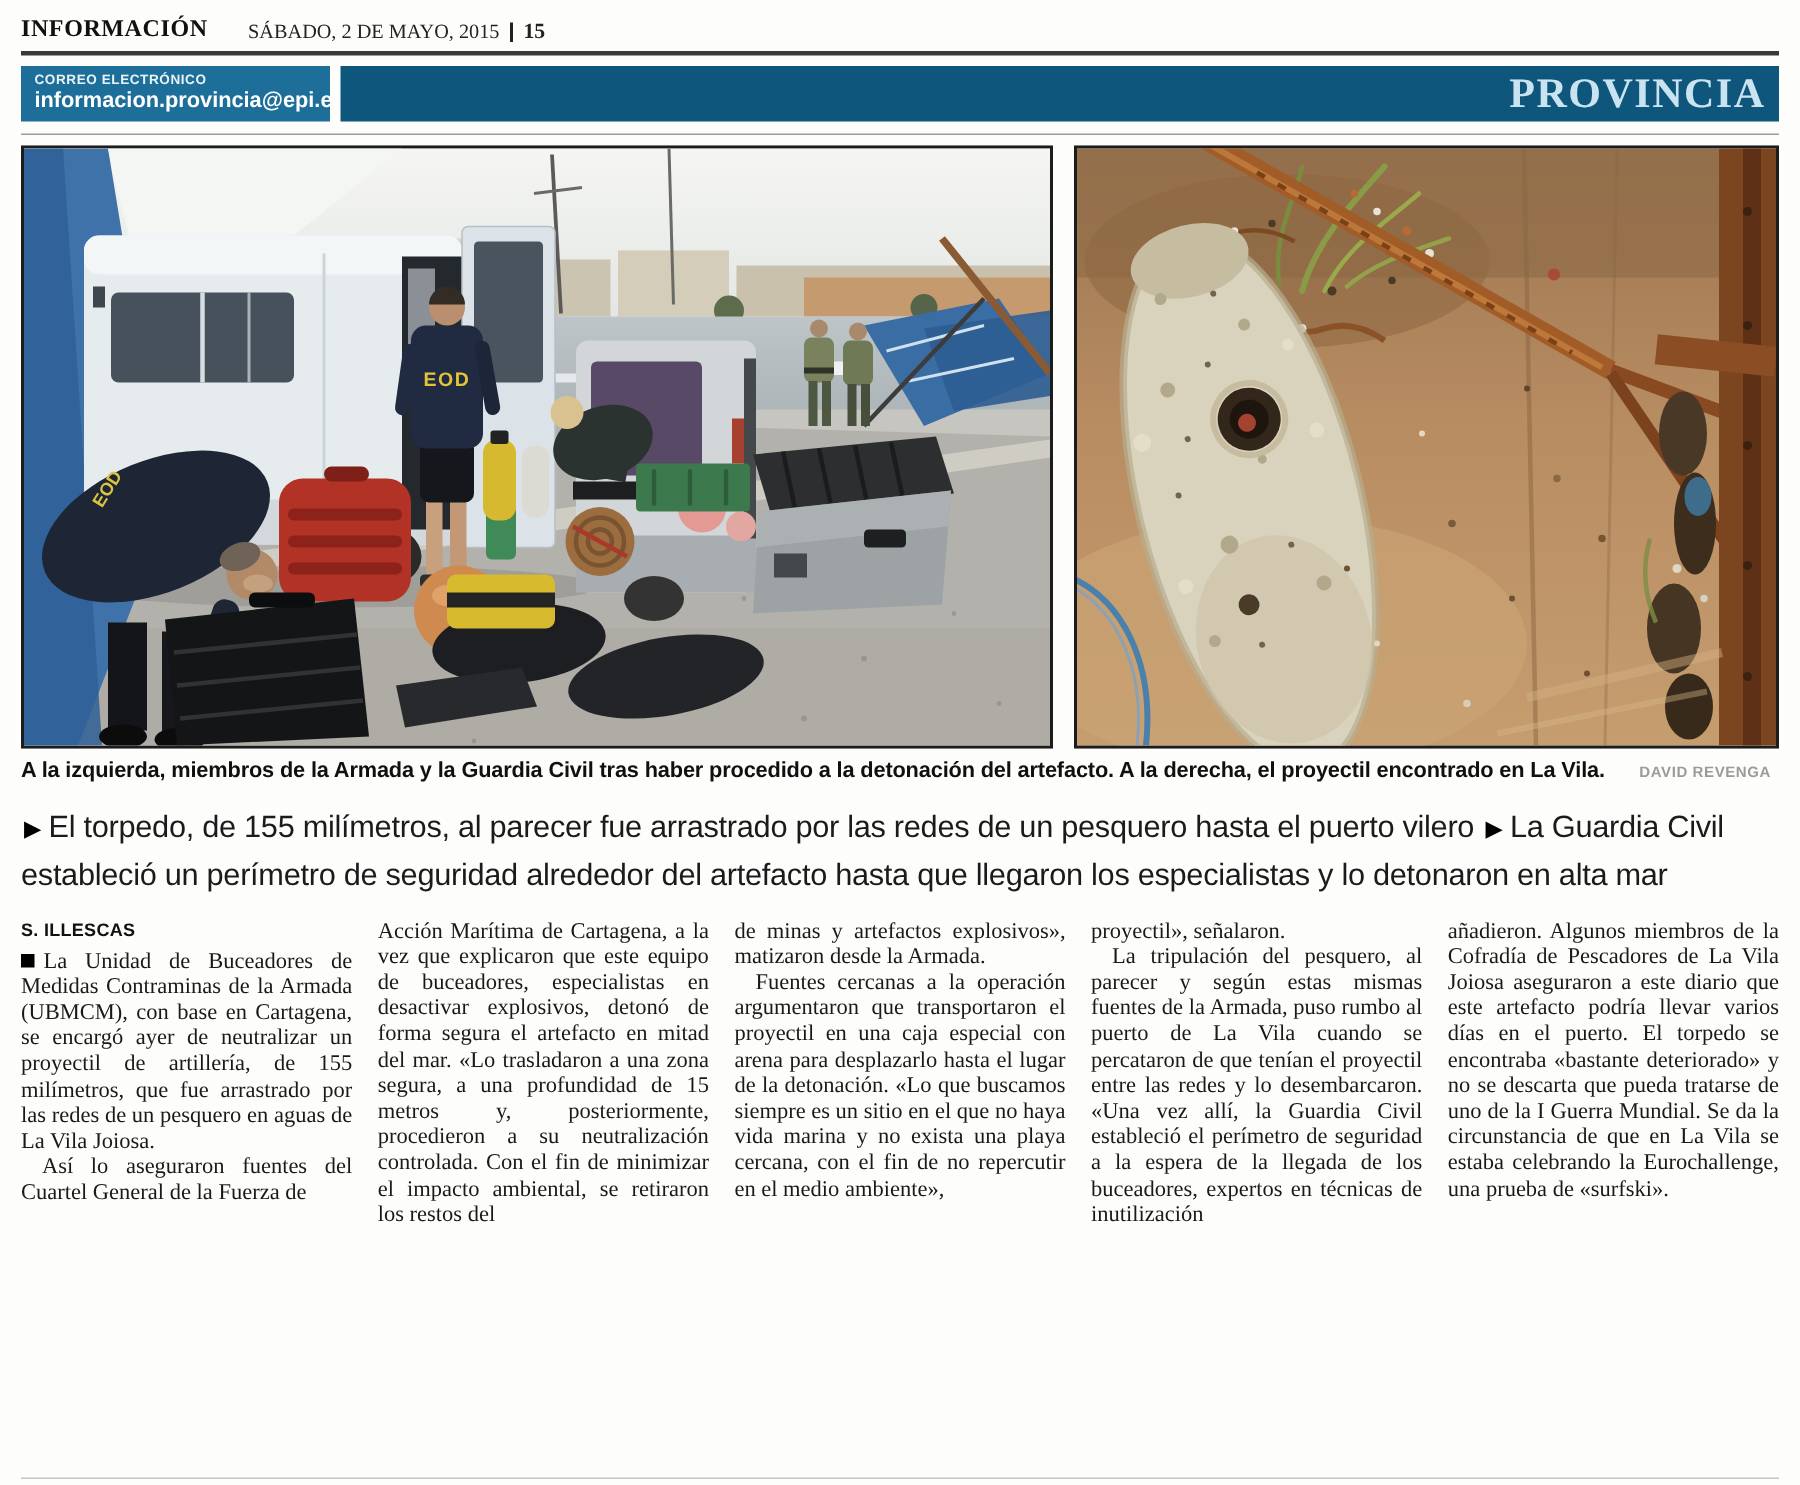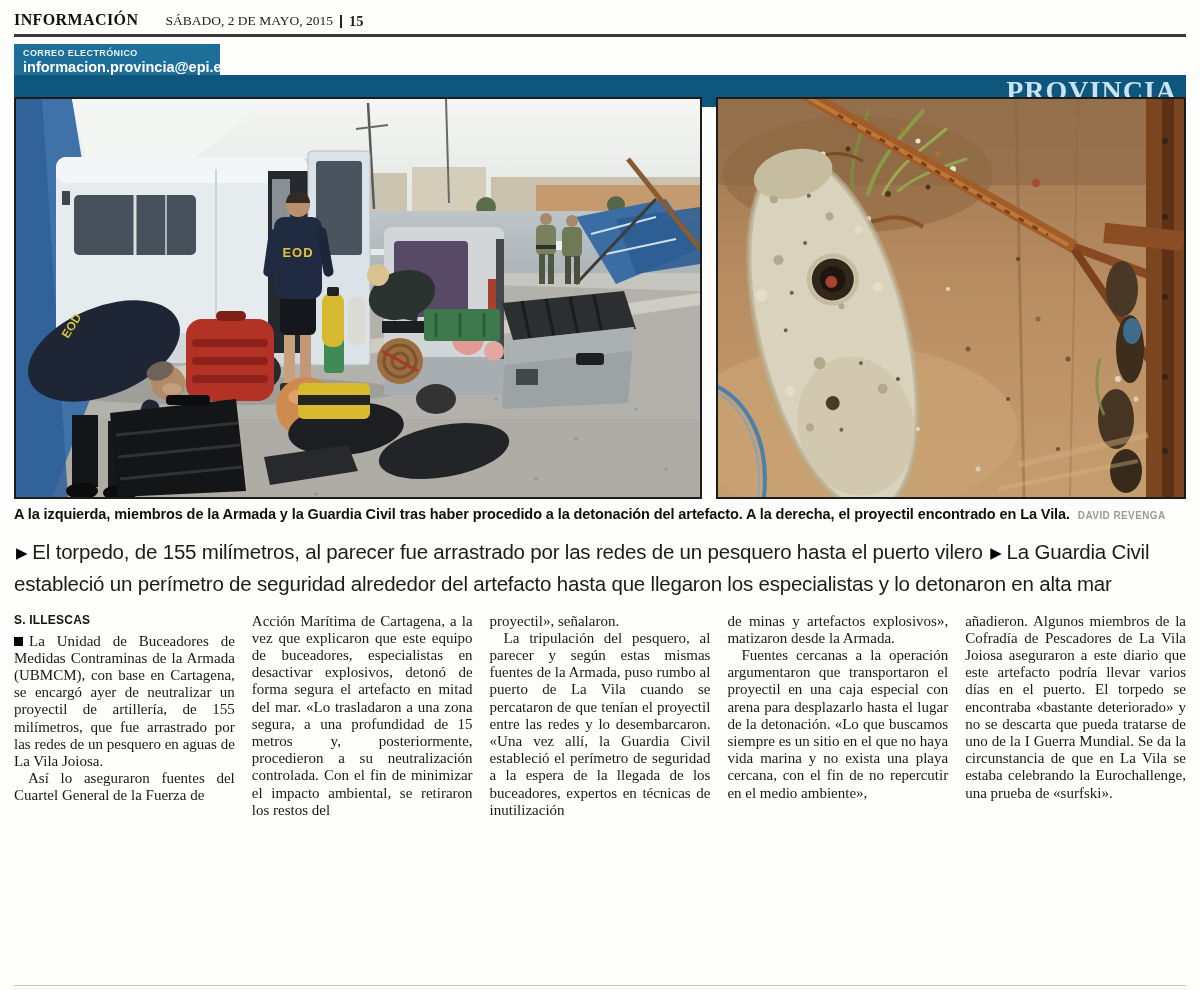--- a/index.html
+++ b/index.html
@@ -9,34 +9,34 @@
     font-family:"Liberation Serif",serif;color:#1a1a1a;
   }
   .inner{position:absolute;left:14px;right:14px;top:0;}
   
   .masthead{display:flex;justify-content:flex-start;align-items:flex-end;padding:11px 0 5px;}
   .brand{font:bold 16px "Liberation Serif",serif;letter-spacing:.4px;color:#111;}
   .dateline{font:13.5px "Liberation Serif",serif;color:#222;display:flex;align-items:center;margin-left:27px;}
   .pageno{font-weight:bold;font-size:14.5px;border-left:2px solid #222;padding-left:7px;margin-left:7px;line-height:13px;}
   .rule-heavy{border-top:3px solid #3a3a3a;}
   
-  .kicker-bar{display:flex;margin-top:7px;height:37px;flex-direction:column;}
+  .kicker-bar{display:flex;margin-top:7px;height:37px;}
   .email-box{width:206px;background:#1d6f99;color:#fff;padding:4px 9px 0 9px;box-sizing:border-box;}
   .email-label{font:bold 9px "Liberation Sans",sans-serif;letter-spacing:.4px;color:#e8f3f8;}
   .email{display:block;font:bold 14.5px "Liberation Sans",sans-serif;color:#ffffff;text-decoration:none;margin-top:1px;}
   .bar-gap{width:7px;background:#fdfdfc;}
   .section-box{flex:1;background:#0f567c;display:flex;align-items:center;justify-content:flex-end;padding-right:9px;}
   .section{font:bold 28px "Liberation Serif",serif;color:#c9e4f0;letter-spacing:1px;}
   .rule-thin{border-top:1px solid #9c9c9c;margin-top:8px;}
   
   .photos{display:flex;gap:14px;margin-top:7px;}
   .photo{margin:0;border:2px solid #1c1c1c;line-height:0;background:#ccc;}
   .photo svg{display:block;}
   .caption{margin:7px 0 0 0;font:bold 14.5px "Liberation Sans",sans-serif;color:#101010;letter-spacing:-.1px;}
-  .credit{font:bold 10px "Liberation Sans",sans-serif;color:#9b9b9b;letter-spacing:.4px;margin-left:4px;}
+  .credit{font:bold 10px "Liberation Sans",sans-serif;color:#9b9b9b;letter-spacing:.4px;margin-left:19px;}
   
   .headline{margin:12px 0 0 0;font:bold 60px/1.12 "Liberation Serif",serif;color:#0e0e0e;letter-spacing:-1.5px;}
   .headline .hl{display:block;}
   
   .deck{margin:14px 0 0 0;font:20.5px/1.55 "Liberation Sans",sans-serif;color:#1b1b1b;letter-spacing:-.2px;}
   .arrow{font-family:"DejaVu Sans",sans-serif;font-size:15px;color:#000;margin:0 5px 0 2px;vertical-align:1px;}
   
   .byline{font:bold 12px "Liberation Sans",sans-serif;color:#111;margin:0 0 6px 0;letter-spacing:.2px;}
   .columns{display:flex;gap:17px;margin-top:13px;}
   .col{flex:1;font:15px/17.2px "Liberation Serif",serif;text-align:justify;color:#191919;
@@ -402,26 +402,26 @@
   <div class="columns" id="article-columns">
         <div class="col">
           <div class="byline">S. ILLESCAS</div>
           <p class=""><span class="lead-square"></span>La Unidad de Buceadores de Medidas Contraminas de la Armada (UBMCM), con base en Cartagena, se encargó ayer de neutralizar un proyectil de artillería, de 155 milímetros, que fue arrastrado por las redes de un pesquero en aguas de La Vila Joiosa.</p>
           <p class="indent">Así lo aseguraron fuentes del Cuartel General de la Fuerza de</p>
         </div>
         <div class="col">
           <p class="">Acción Marítima de Cartagena, a la vez que explicaron que este equipo de buceadores, especialistas en desactivar explosivos, detonó de forma segura el artefacto en mitad del mar. «Lo trasladaron a una zona segura, a una profundidad de 15 metros y, posteriormente, procedieron a su neutralización controlada. Con el fin de minimizar el impacto ambiental, se retiraron los restos del</p>
         </div>
         <div class="col">
+          <p class="">de minas y artefactos explosivos», matizaron desde la Armada.</p>
+          <p class="indent">Fuentes cercanas a la operación argumentaron que transportaron el proyectil en una caja especial con arena para desplazarlo hasta el lugar de la detonación. «Lo que buscamos siempre es un sitio en el que no haya vida marina y no exista una playa cercana, con el fin de no repercutir en el medio ambiente»,</p>
+        </div>
+        <div class="col">
           <p class="">proyectil», señalaron.</p>
           <p class="indent">La tripulación del pesquero, al parecer y según estas mismas fuentes de la Armada, puso rumbo al puerto de La Vila cuando se percataron de que tenían el proyectil entre las redes y lo desembarcaron. «Una vez allí, la Guardia Civil estableció el perímetro de seguridad a la espera de la llegada de los buceadores, expertos en técnicas de inutilización</p>
-        </div>
-        <div class="col">
-          <p class="">de minas y artefactos explosivos», matizaron desde la Armada.</p>
-          <p class="indent">Fuentes cercanas a la operación argumentaron que transportaron el proyectil en una caja especial con arena para desplazarlo hasta el lugar de la detonación. «Lo que buscamos siempre es un sitio en el que no haya vida marina y no exista una playa cercana, con el fin de no repercutir en el medio ambiente»,</p>
         </div>
         <div class="col">
           <p class="">añadieron. Algunos miembros de la Cofradía de Pescadores de La Vila Joiosa aseguraron a este diario que este artefacto podría llevar varios días en el puerto. El torpedo se encontraba «bastante deteriorado» y no se descarta que pueda tratarse de uno de la I Guerra Mundial. Se da la circunstancia de que en La Vila se estaba celebrando la Eurochallenge, una prueba de «surfski».</p>
         </div>
       </div>
 
 </div>
 <div class="rule-bottom"></div>
 </div>
 

